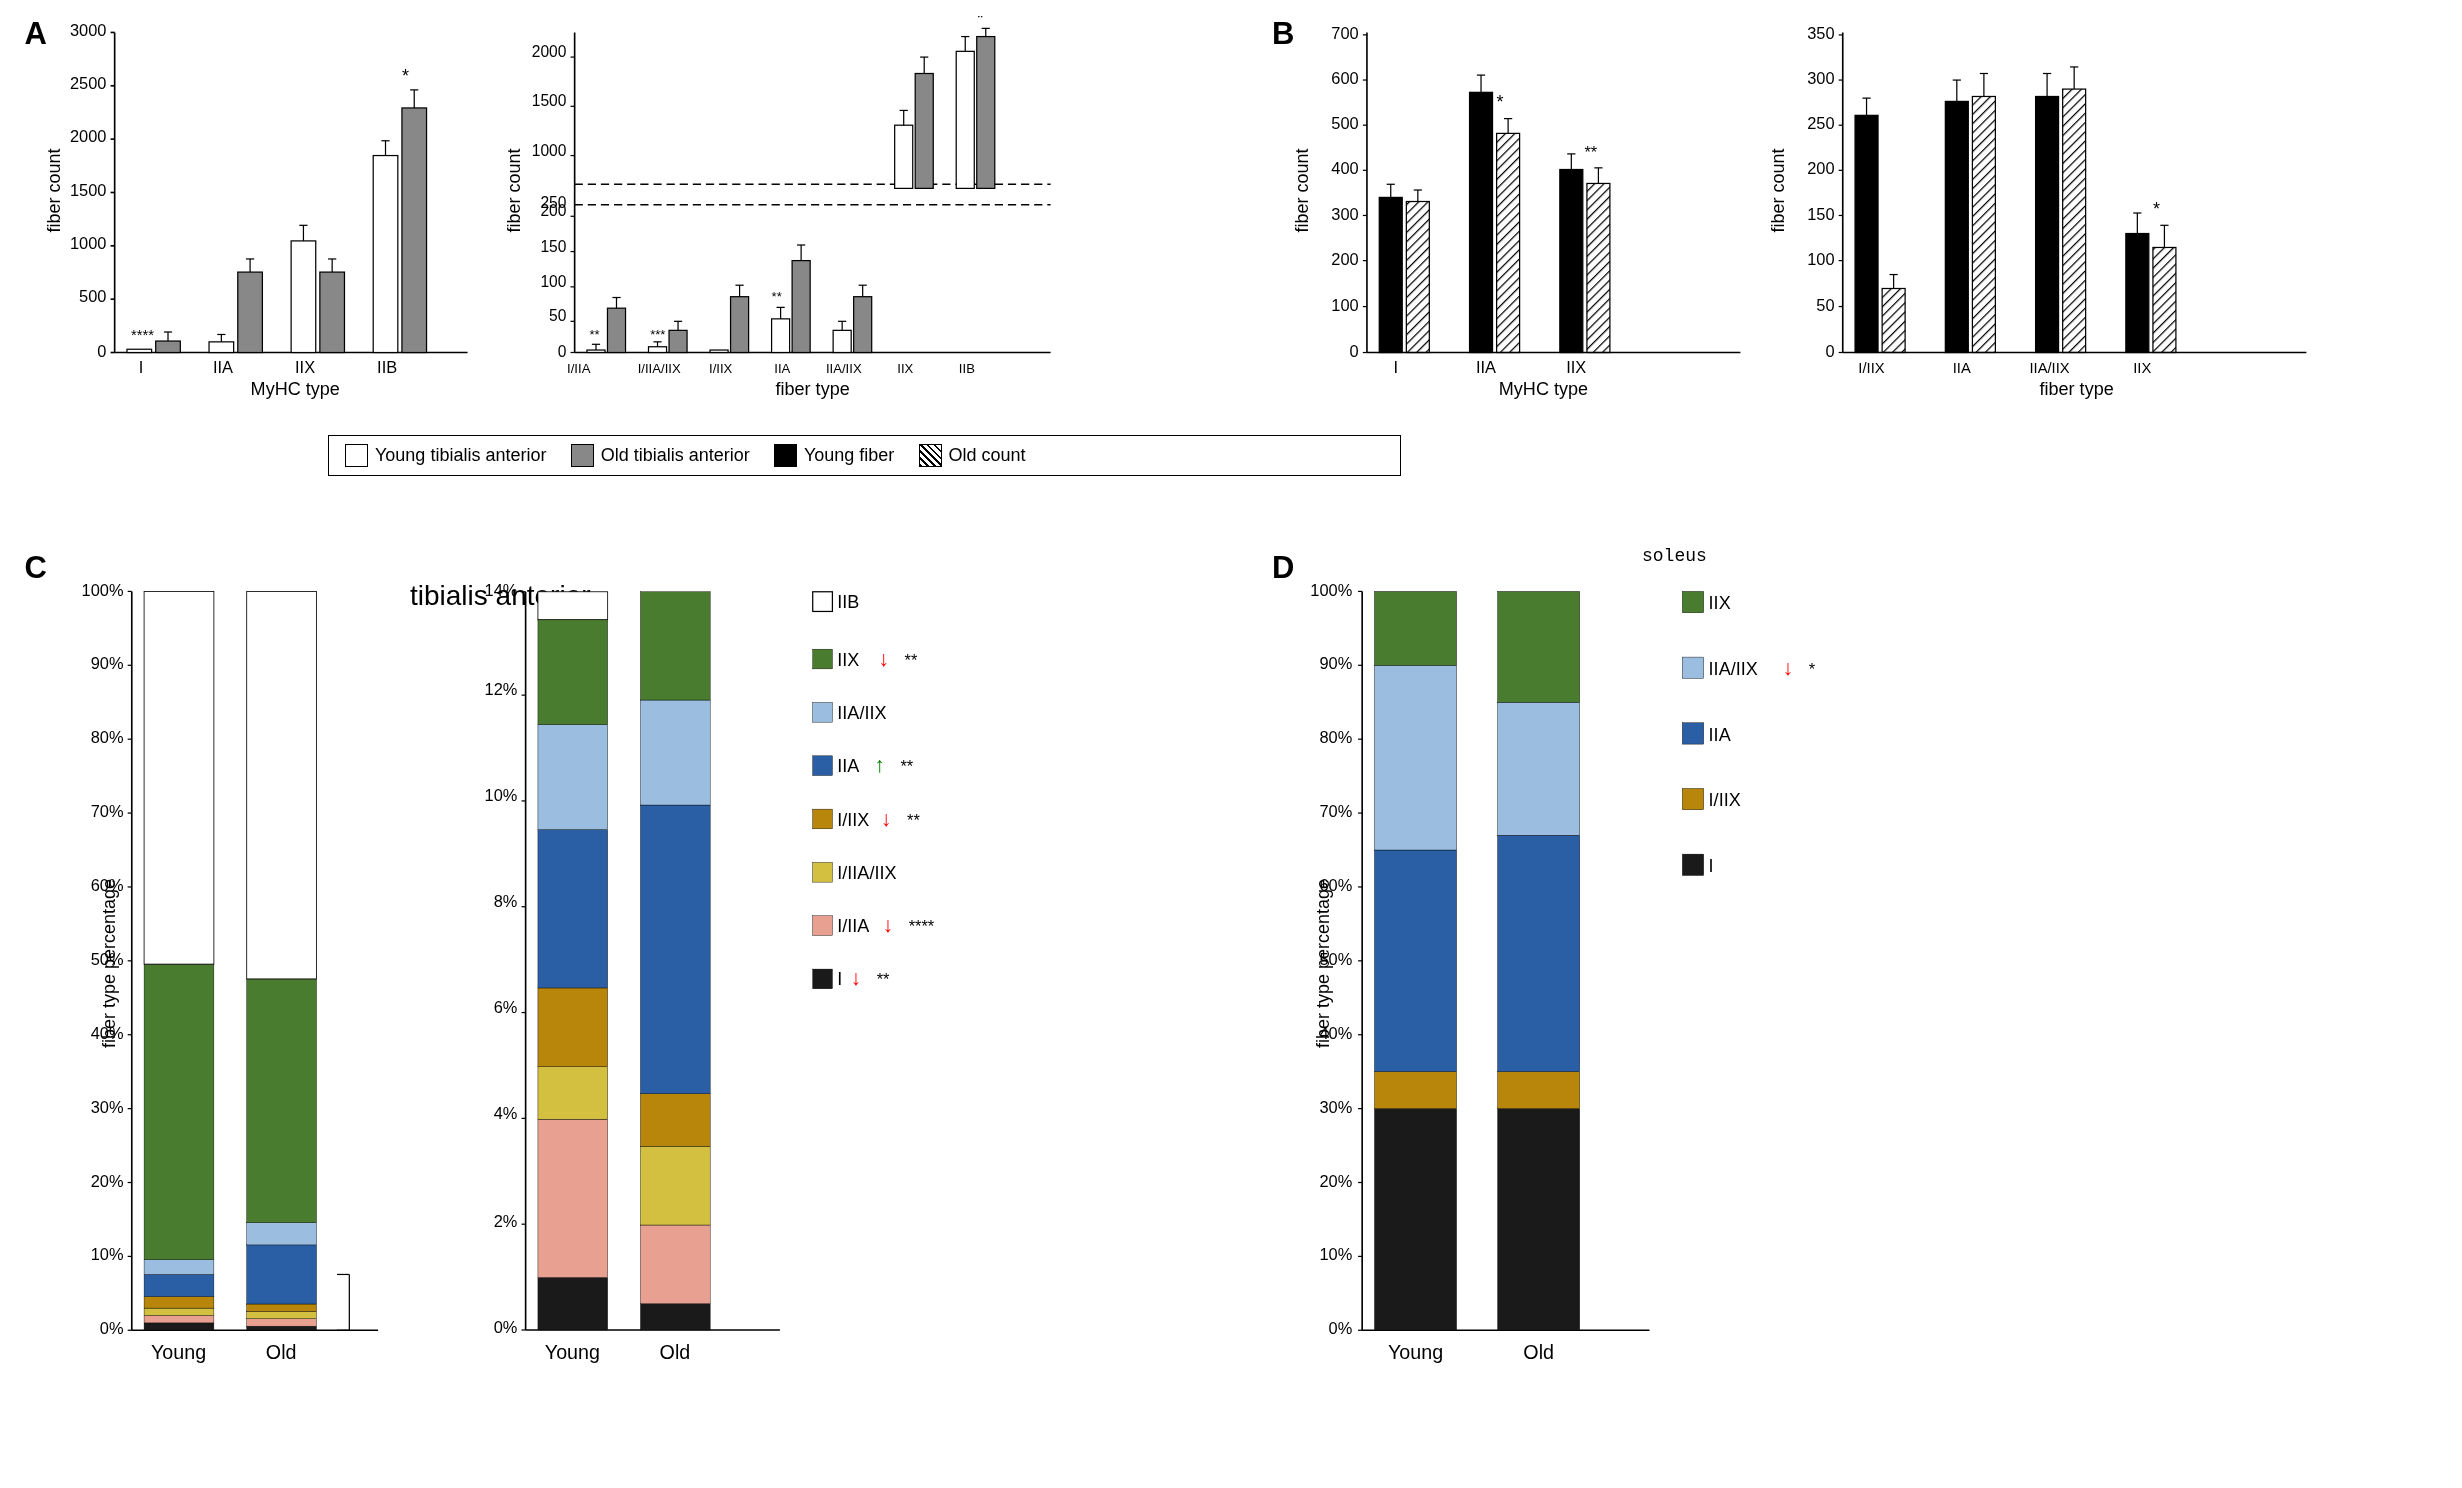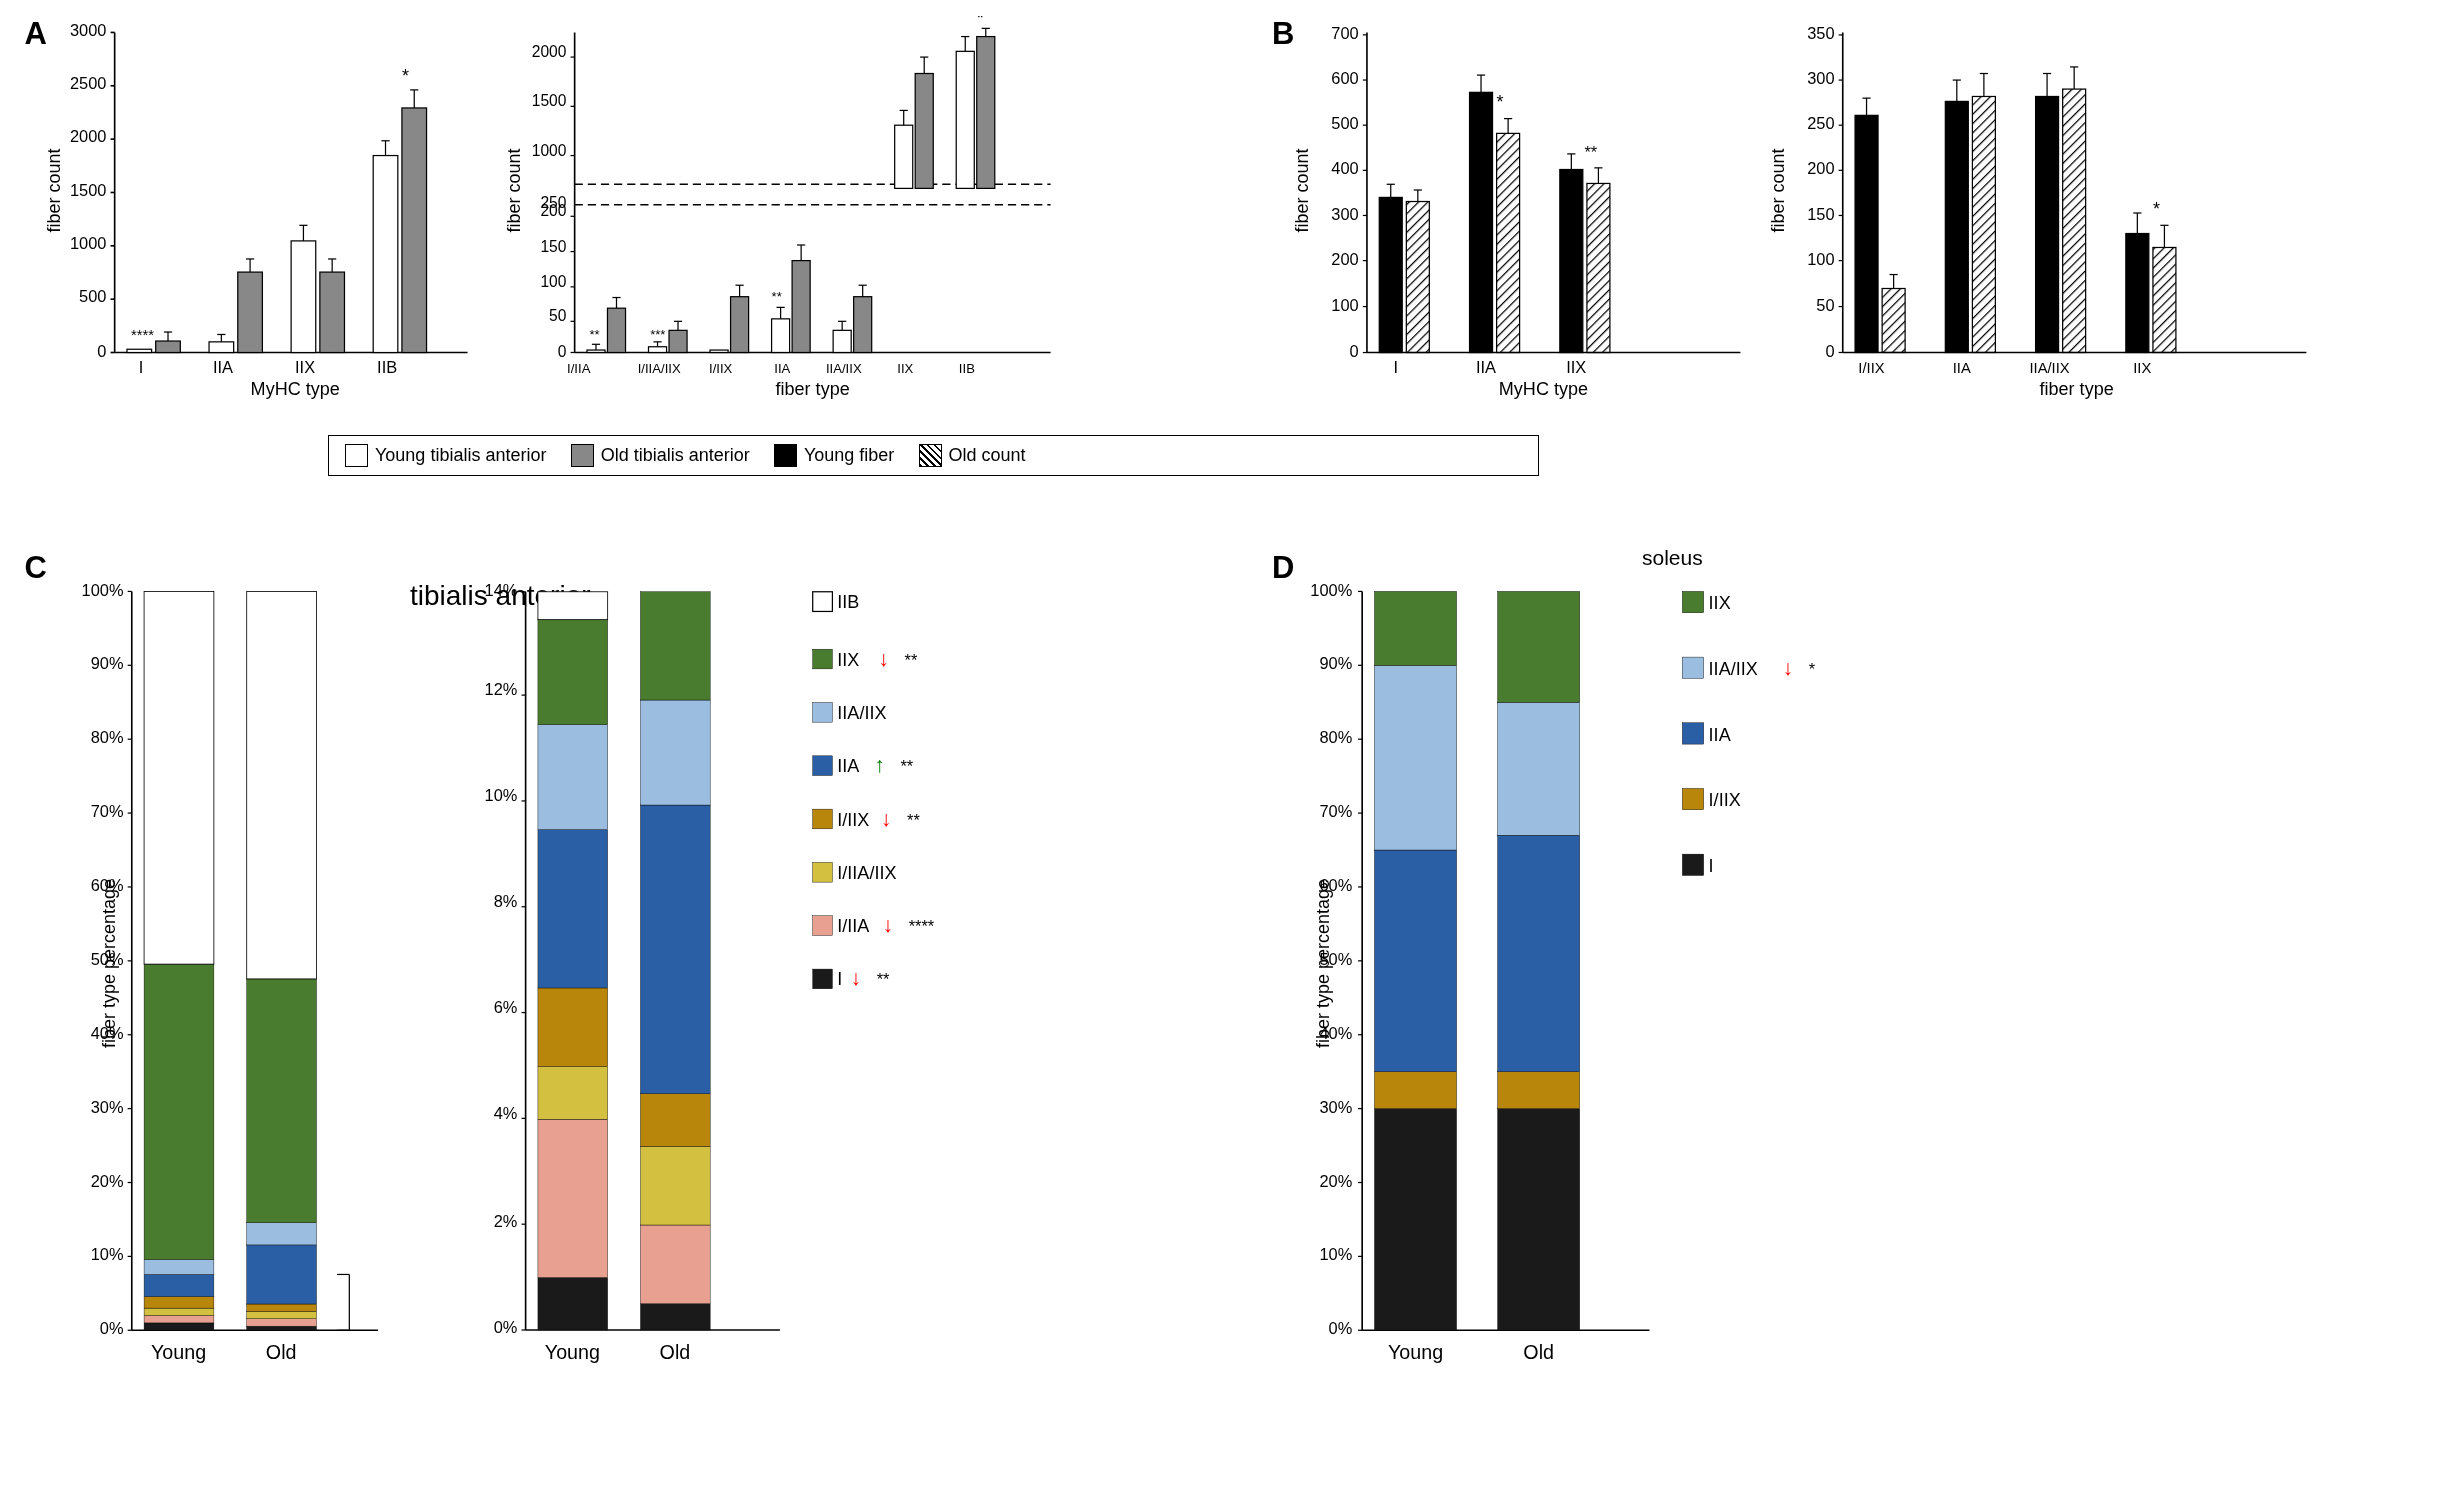--- a/index.html
+++ b/index.html
@@ -374,21 +374,21 @@
       <line x1="472" y1="255" x2="482" y2="255" stroke="#000" stroke-width="1.5"></line>
 
       <text x="463" y="243" font-size="22" font-family="Arial">*</text>
       <text x="450" y="435" text-anchor="middle" font-size="18" font-family="Arial">IIX</text>
 
       <text x="370" y="462" text-anchor="middle" font-size="22" font-family="Arial">fiber type</text>
     </svg>
     <div style="position:absolute; left:-37px; top:164px; transform:rotate(-90deg); font-size:18px; white-space:nowrap;">fiber count</div>
   </div>
 
-  <div class="legend-box" style="left:328px; top:435px; width:1211px;">
+  <div class="legend-box" style="left:328px; top:435px; width:1073px;">
     <div class="legend-item">
       <span class="legend-swatch white-fill"></span>
       <span>Young tibialis anterior</span>
     </div>
     <div class="legend-item">
       <span class="legend-swatch gray-fill"></span>
       <span>Old tibialis anterior</span>
     </div>
     <div class="legend-item">
       <span class="legend-swatch black-fill"></span>
@@ -567,21 +567,21 @@
       <text x="476" y="500" font-size="26" fill="red" font-family="Arial">↓</text>
       <text x="508" y="500" font-size="20" font-family="Arial">**</text>
 
       <text x="137" y="955" text-anchor="middle" font-size="24" font-family="Arial">Young</text>
       <text x="262" y="955" text-anchor="middle" font-size="24" font-family="Arial">Old</text>
     </svg>
   </div>
 
   <div class="panel-label" style="left:1272px; top:550px;">D</div>
 
-  <div style="position:absolute; left:1642px; top:546px; font-size:21px; font-family:Liberation Sans, sans-serif;">soleus</div>
+  <div style="position:absolute; left:1642px; top:546px; font-size:18px; font-family:Liberation Mono, monospace;">soleus</div>
 
   <div style="position:absolute; left:1280px; top:575px; width:739px; height:862px;">
     <svg width="739" height="862" viewBox="0 0 900 1050" style="font-size:22px">
 
       <line x1="100" y1="20" x2="100" y2="920" stroke="#000" stroke-width="2"></line>
 
       <line x1="100" y1="920" x2="450" y2="920" stroke="#000" stroke-width="2"></line>
 
       <text x="88" y="924" text-anchor="end" font-size="20" font-family="Arial">0%</text>
       <line x1="95" y1="920" x2="100" y2="920" stroke="#000" stroke-width="1.5"></line>

